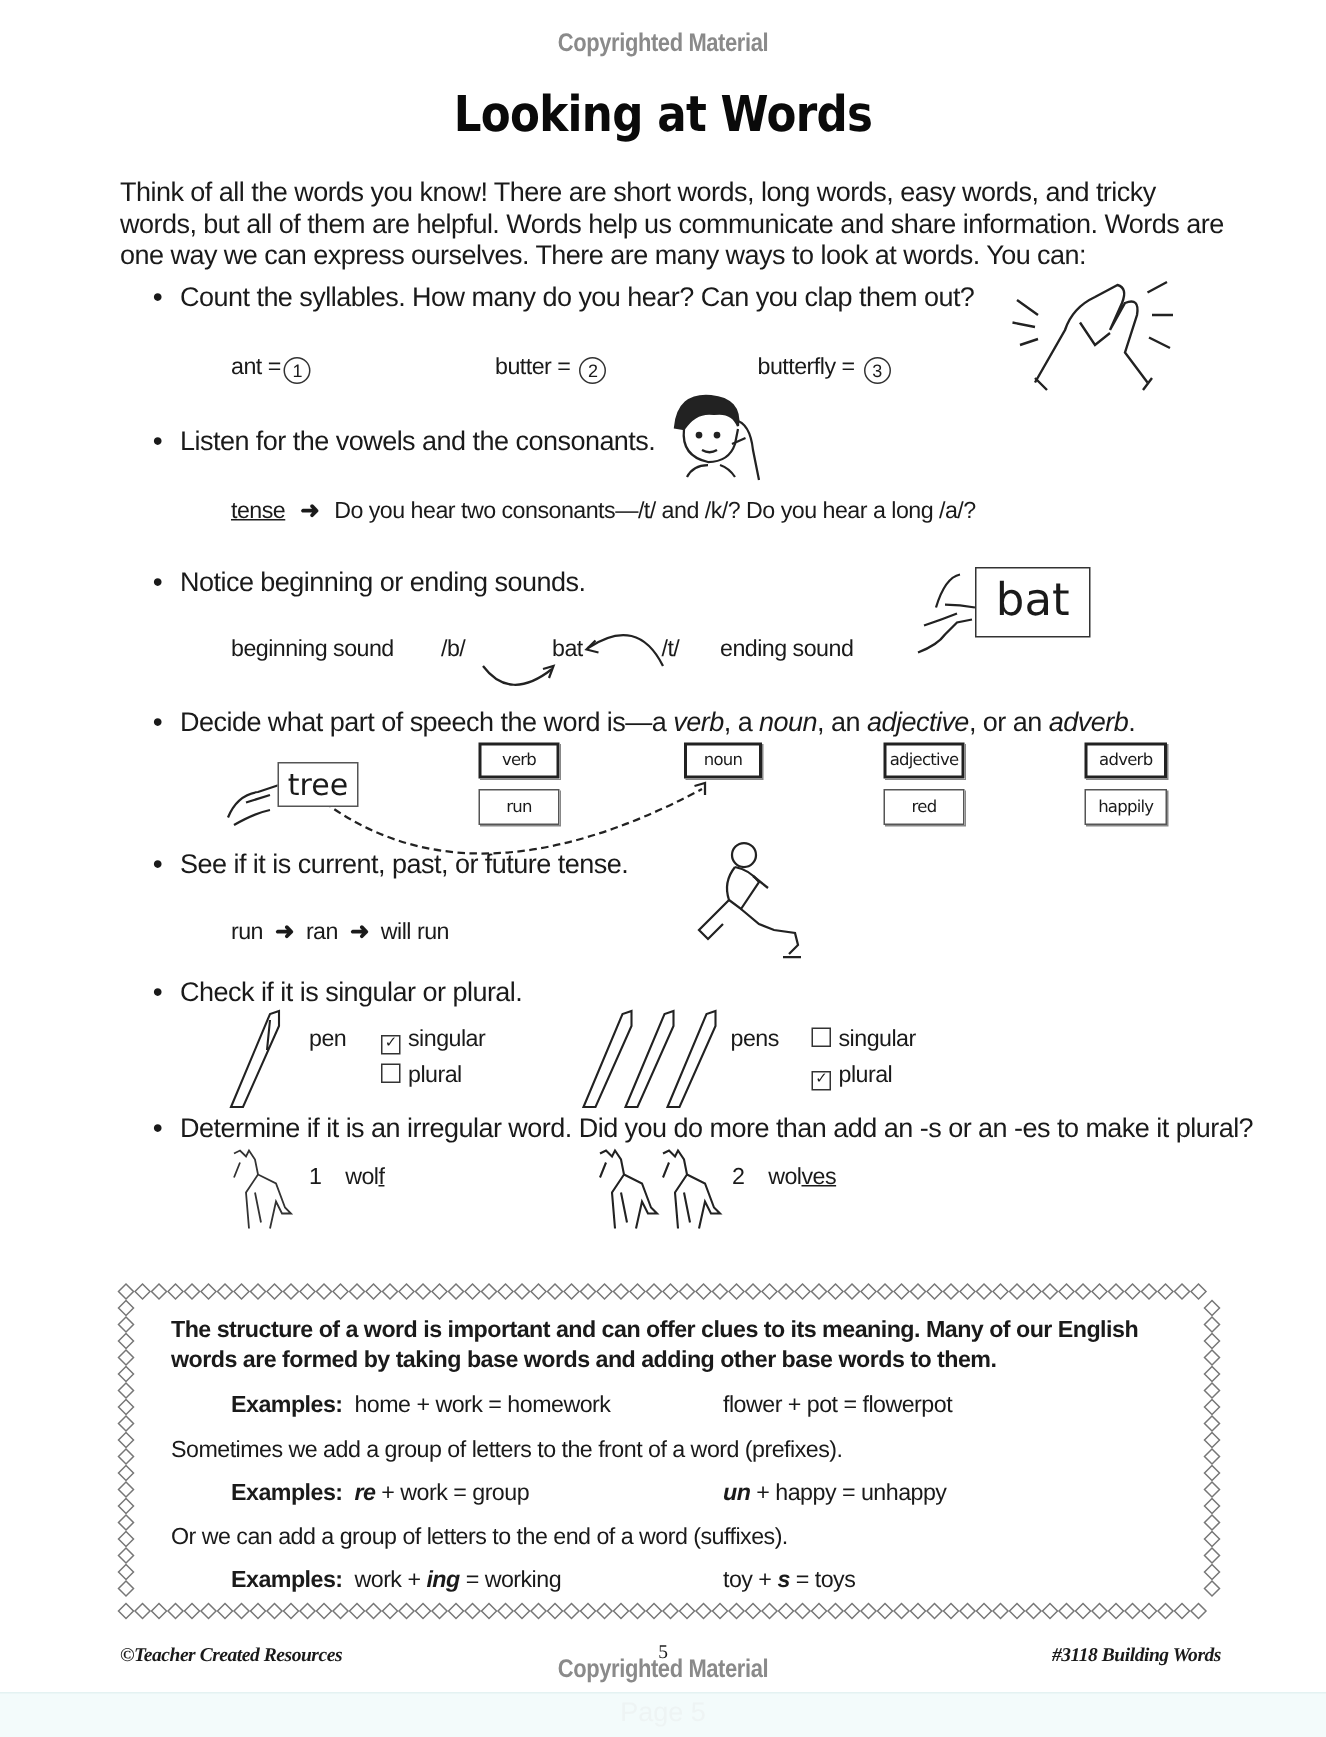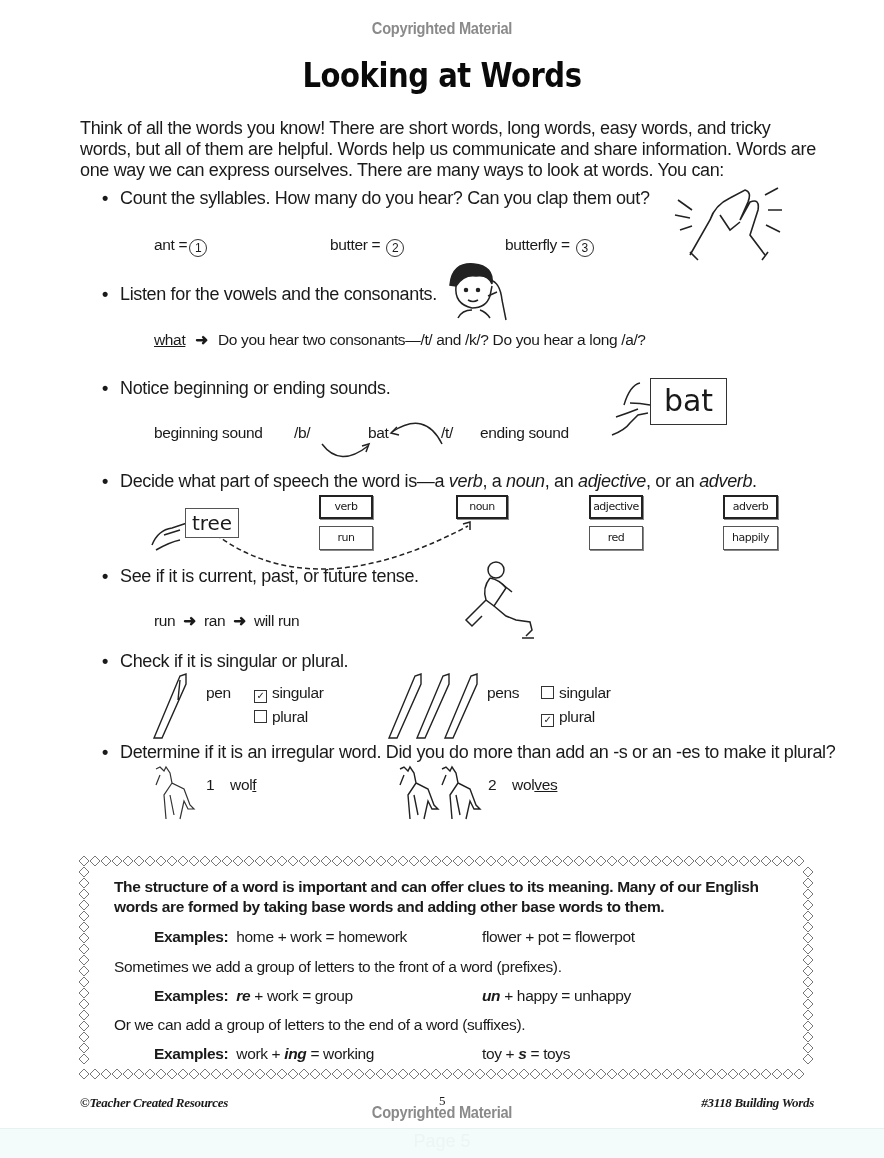--- a/index.html
+++ b/index.html
@@ -54,21 +54,21 @@
     <path d="M8 25 Q10 2 32 4 Q52 6 50 24 Q46 14 34 16 Q22 14 14 26 Z" fill="#222"></path>
     <path d="M14 26 Q12 44 30 48 Q44 48 48 36 L50 26"></path>
     <circle cx="24" cy="30" r="1.5" fill="#222"></circle>
       <circle cx="36" cy="30" r="1.5" fill="#222"></circle>
     <path d="M26 40 Q31 43 36 40"></path>
     <path d="M48 20 Q58 22 60 40 L64 60 M46 36 L55 32"></path>
     <path d="M16 58 Q20 50 30 50 M38 50 Q44 52 48 58"></path>
   </g>
 </svg>
 <div class="abs ex" style="left:154px;top:331px;">
-  <span class="ul">what</span>
+  <span class="ul">tense</span>
   <span style="font-weight:bold;margin:0 6px;">➜</span>
   <span>Do you hear two consonants—/t/ and /k/?  Do you hear a long /a/?</span>
 </div>
 
 <div class="abs bullet" style="left:102px;top:378px;"><span class="dot">•</span><span>Notice beginning or ending sounds.</span></div>
 <div class="abs ex" style="left:154px;top:424px;">beginning sound</div>
 <div class="abs ex" style="left:294px;top:424px;">/b/</div>
 <div class="abs ex" style="left:368px;top:424px;">bat</div>
 <div class="abs ex" style="left:441px;top:424px;">/t/</div>
 <div class="abs ex" style="left:480px;top:424px;">ending sound</div>

